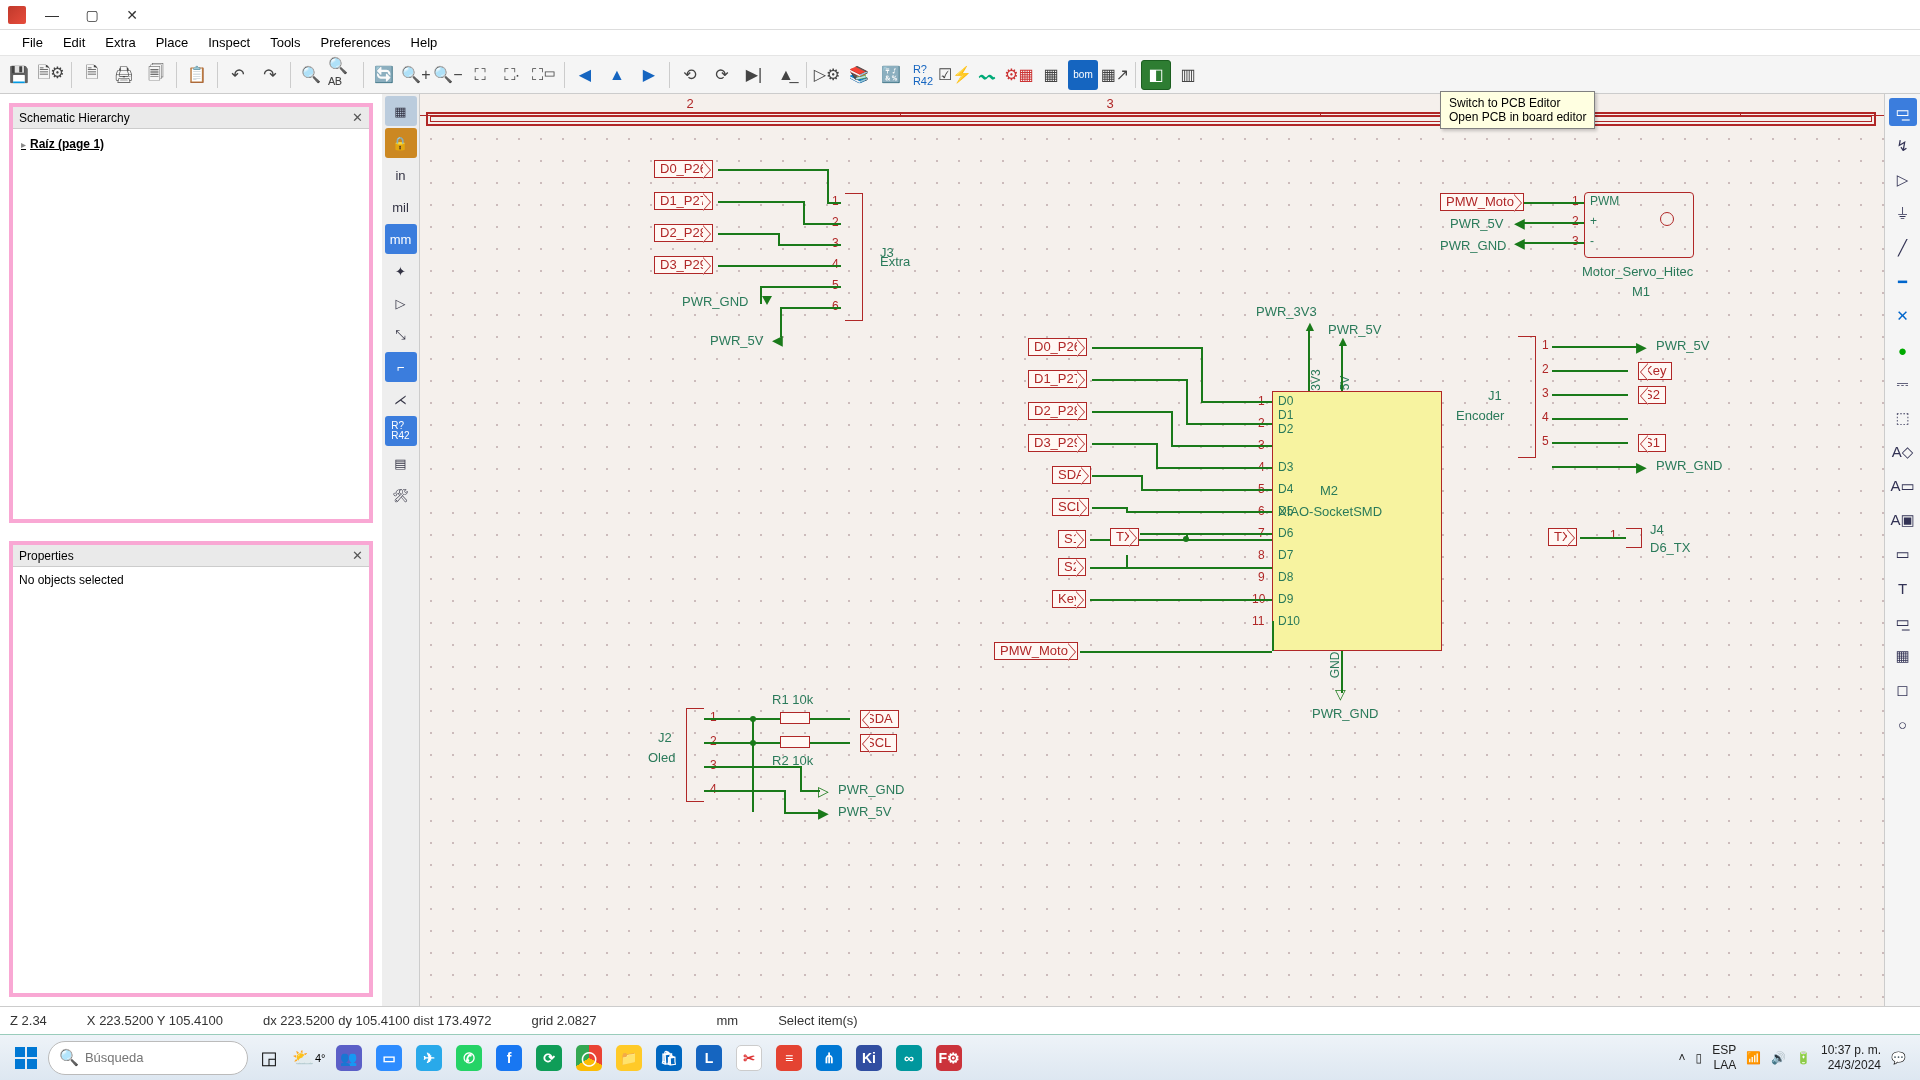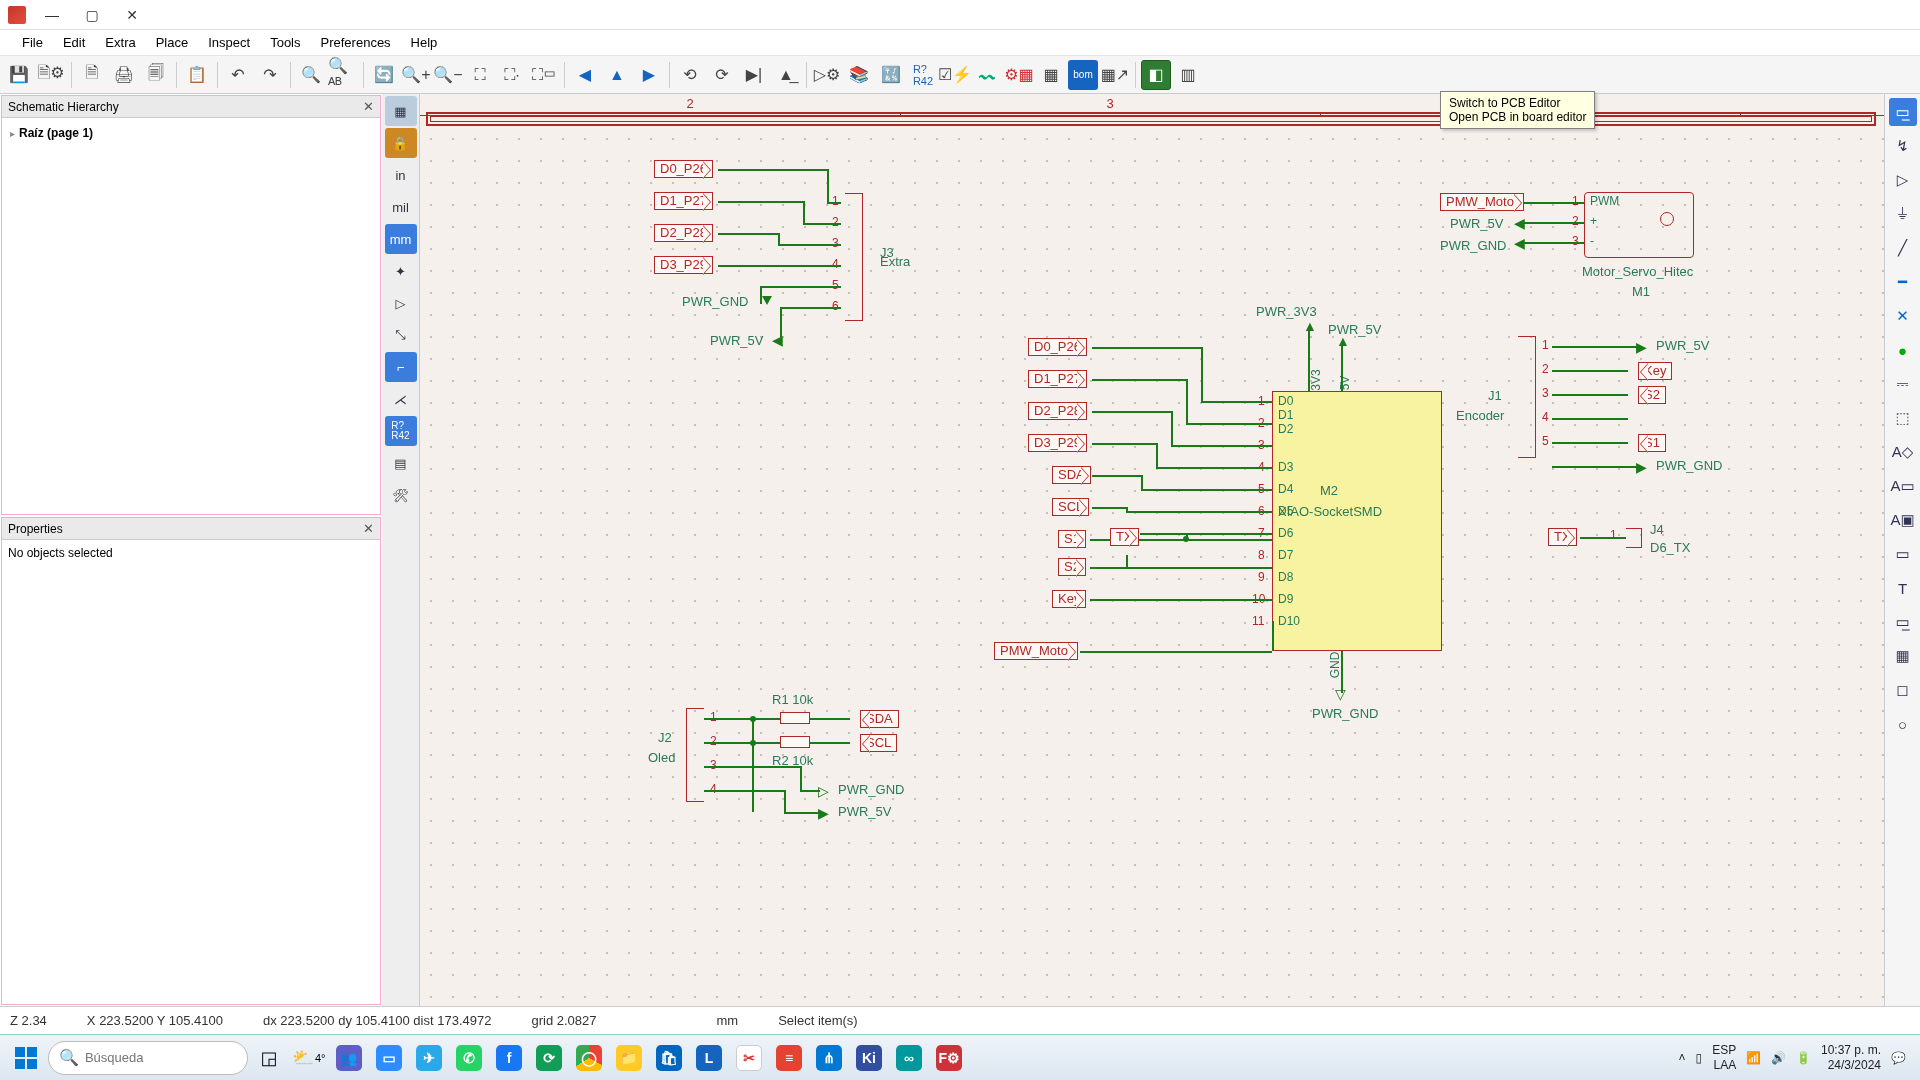--- a/index.html
+++ b/index.html
@@ -22,25 +22,25 @@
 .pcb-btn { background:#2e7d32; color:#fff; border:1px solid #1b5e20;}
 .tooltip { position:absolute; top:35px; left:1440px; background:#ffffe1; border:1px solid #808080; padding:4px 8px; font-size:12px; box-shadow:2px 2px 3px rgba(0,0,0,.2); white-space:nowrap; z-index:200;}
 .tooltip .line1 { font-weight:normal;}
 .tooltip .line2 { font-weight:normal;}
 
 
 .mainrow { display:flex; height:calc(100% - 30px - 26px - 38px - 28px - 46px); }
 
 
 .leftcol { width:382px; display:flex; flex-direction:column; background:#fff; }
-.panel { border:1px solid #f9a8d4; margin:1px; background:#fff; display:flex; flex-direction:column;}
+.panel { border:4px solid #f9a8d4; margin:9px; background:#fff; display:flex; flex-direction:column;}
 .panel-head { background:#eaeaea; font-size:12px; padding:3px 6px; border-bottom:1px solid #ccc; display:flex; justify-content:space-between; align-items:center;}
 .panel-head .close {color:#555; font-size:13px; cursor:default;}
 .panel-body { flex:1; padding:6px; font-size:12px; overflow:auto;}
-.tree-item { padding:2px 2px; display:flex; align-items:center; gap:4px;}
+.tree-item { padding:2px 2px; display:flex; align-items:center; gap:4px;text-decoration:underline;}
 .tree-item::before { content:"▸"; color:#888; font-size:10px; }
 .tree-item b { font-weight:bold; }
 
 
 .vstrip { width:38px; background:#eee; border-right:1px solid #ccc; display:flex; flex-direction:column; align-items:center; padding-top:2px; gap:2px;}
 .vbtn { width:32px; height:30px; display:flex; align-items:center; justify-content:center; font-size:13px; color:#334; border-radius:3px;}
 .vbtn.active { background:#3b7ddd; color:#fff;}
 .vbtn.grid-btn { background:#bcd; }
 .vbtn.lock { background:#c82; color:#fff;}
 

